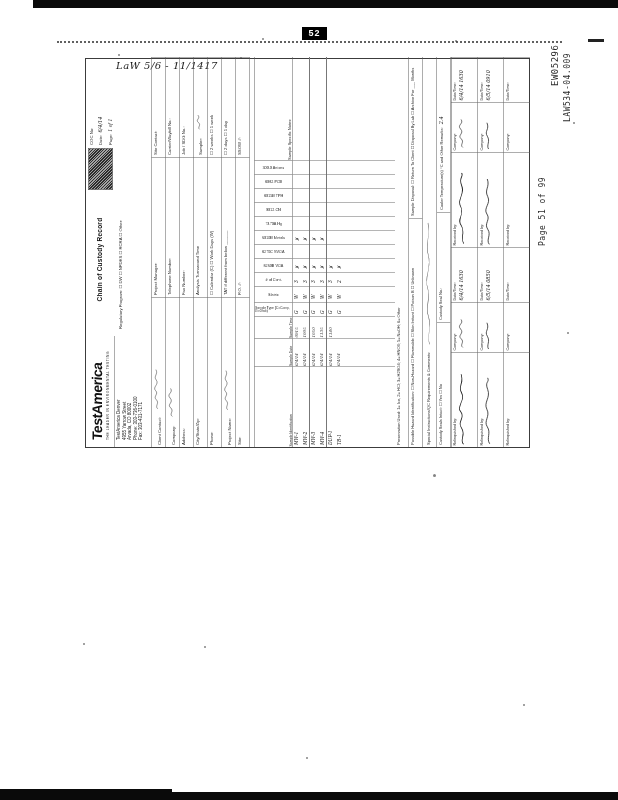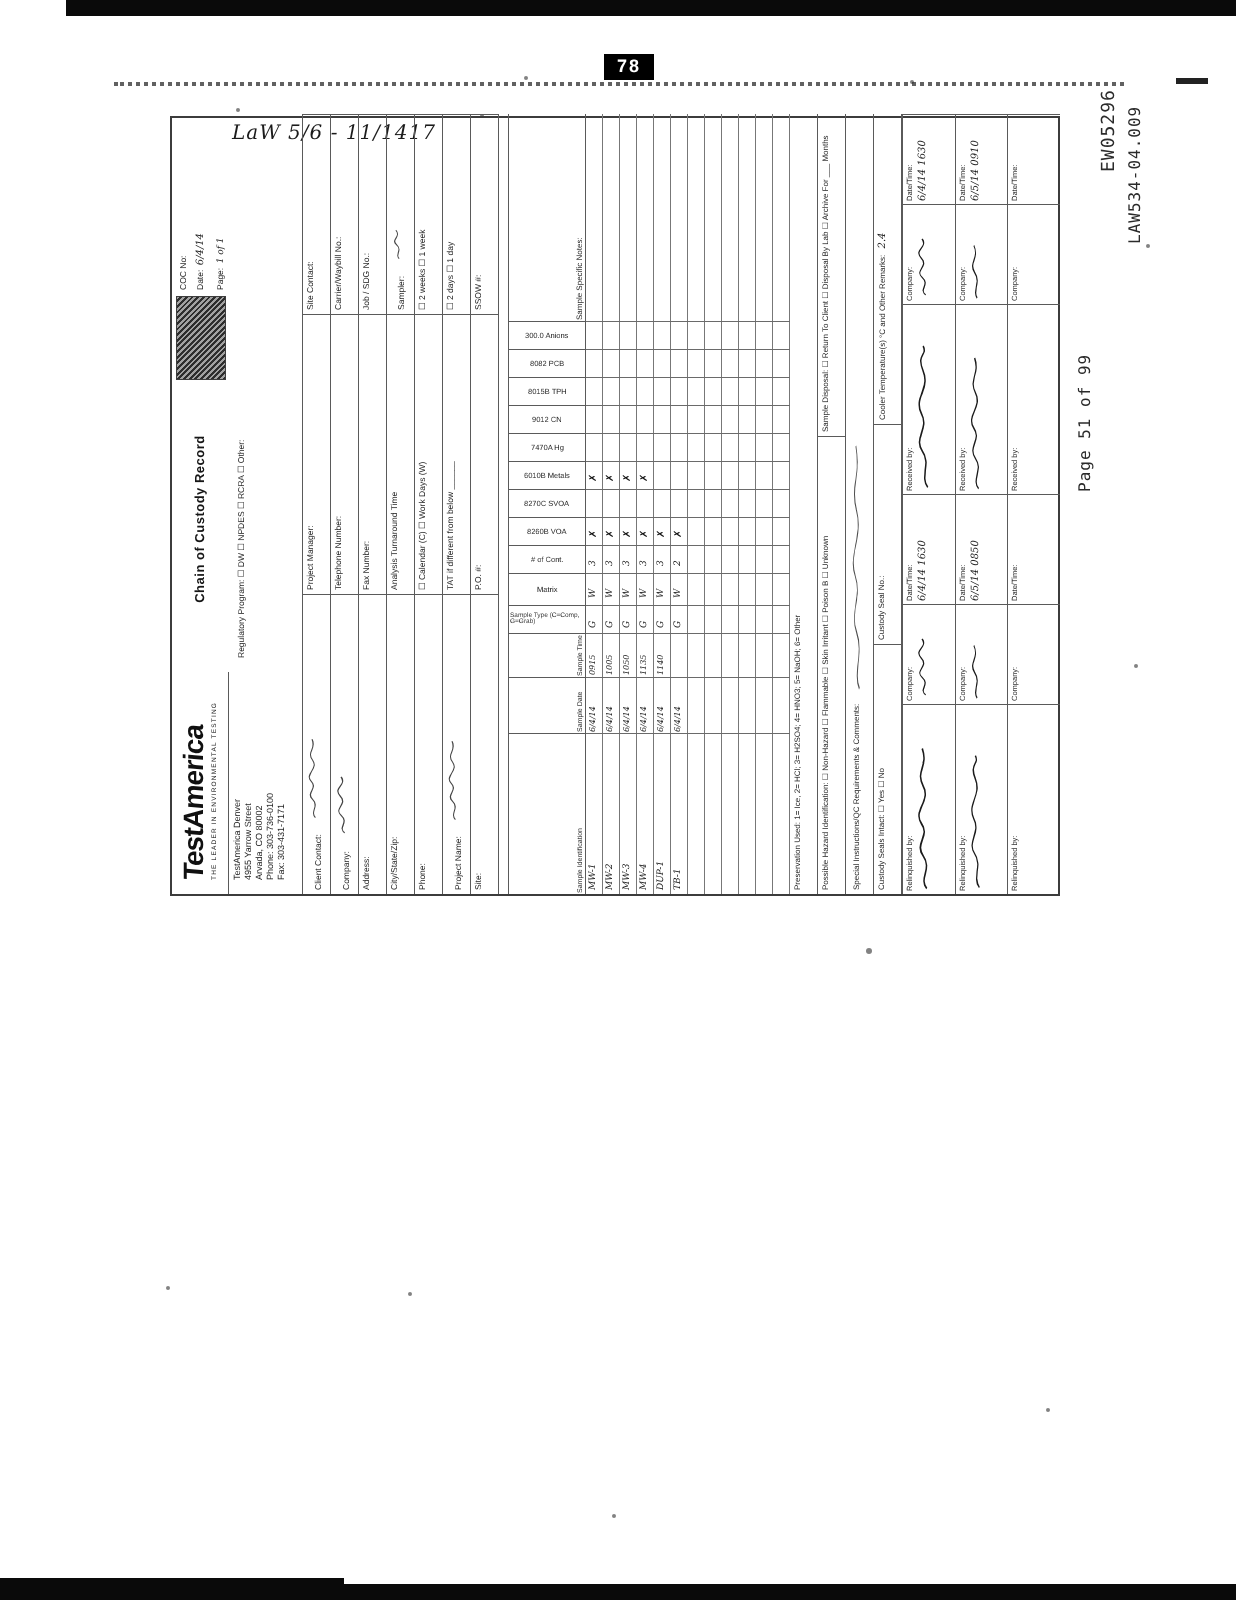--- a/index.html
+++ b/index.html
@@ -56,21 +56,21 @@
   .hline{position:absolute;background:#5a5a5a;}
 </style>
 </head>
 <body>
 
 <div class="page">
 
   <div class="bar" style="left:33px;top:0;width:585px;height:8px;"></div>
   <div class="bar" style="left:0;top:789px;width:172px;height:11px;"></div>
   <div class="bar" style="left:0;top:792px;width:618px;height:8px;"></div>
-  <div class="stamp">78</div>
+  <div class="stamp">52</div>
   <div class="dotline"></div>
   <div class="dash"></div>
 
   <i class="sp" style="left:240px;top:57px"></i>
   <i class="sp" style="left:118px;top:54px"></i>
   <i class="sp" style="left:318px;top:122px"></i>
   <i class="sp" style="left:567px;top:332px"></i>
   <i class="sp" style="left:96px;top:208px"></i>
   <i class="sp" style="left:433px;top:474px;width:3px;height:3px"></i>
   <i class="sp" style="left:204px;top:646px"></i>

